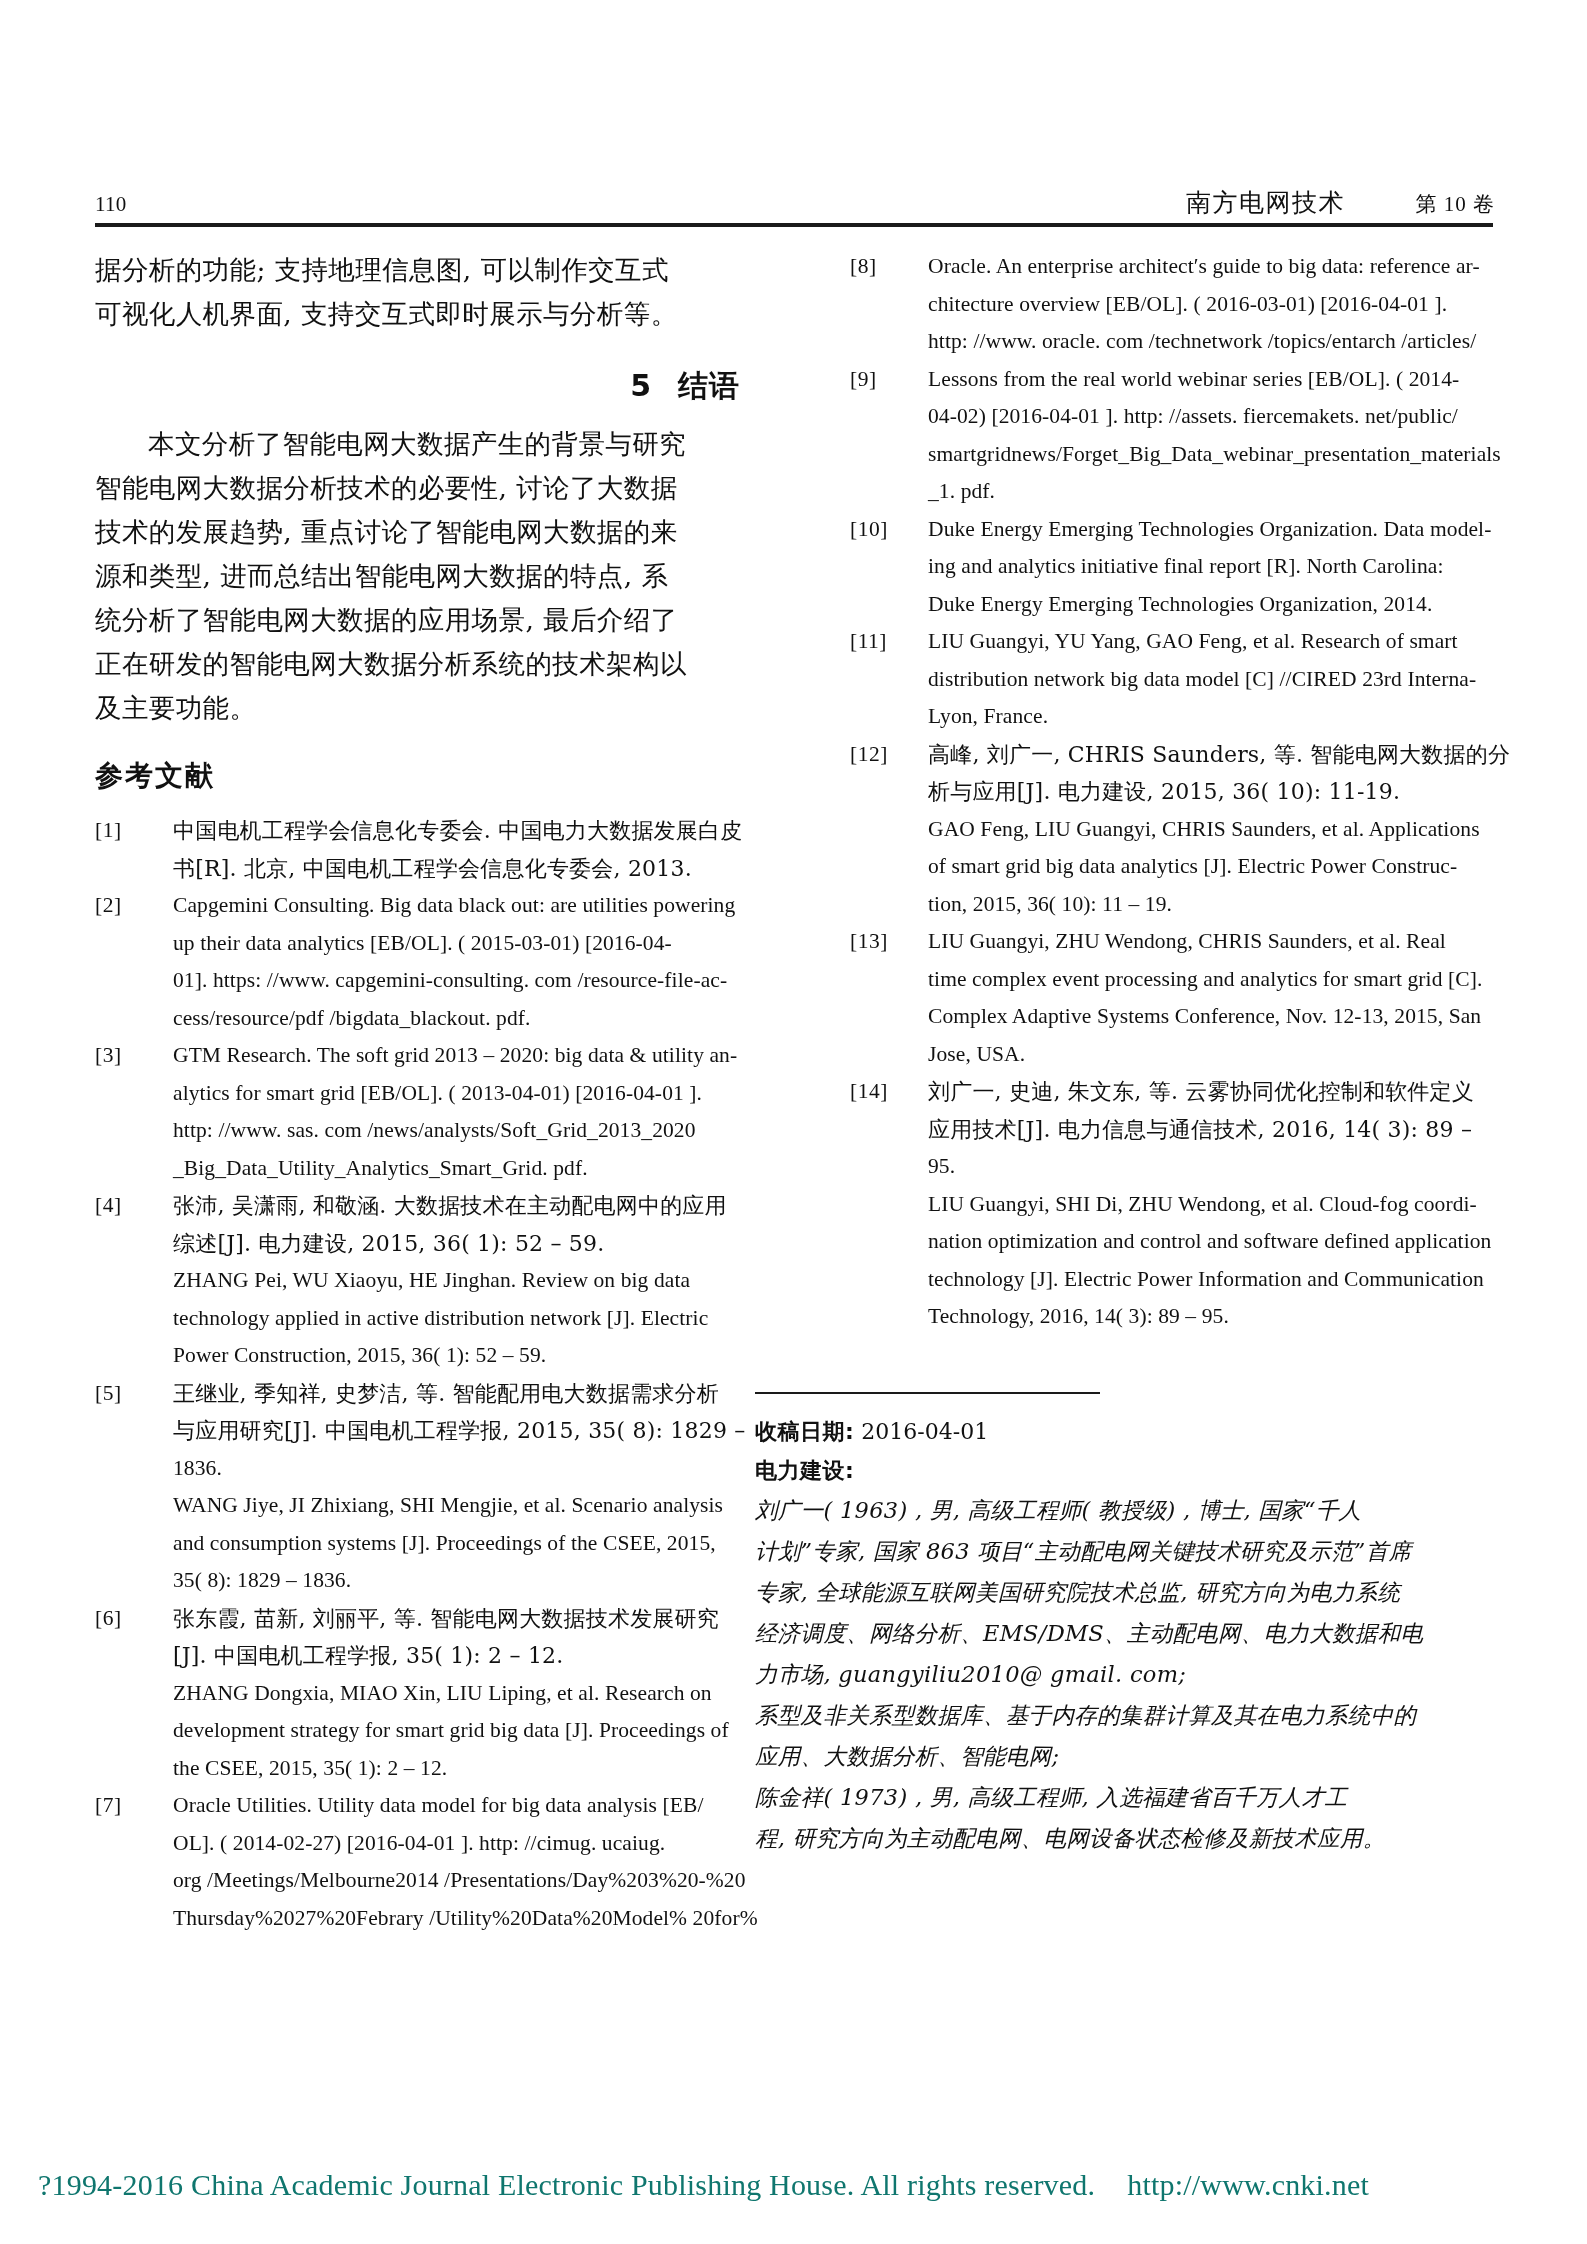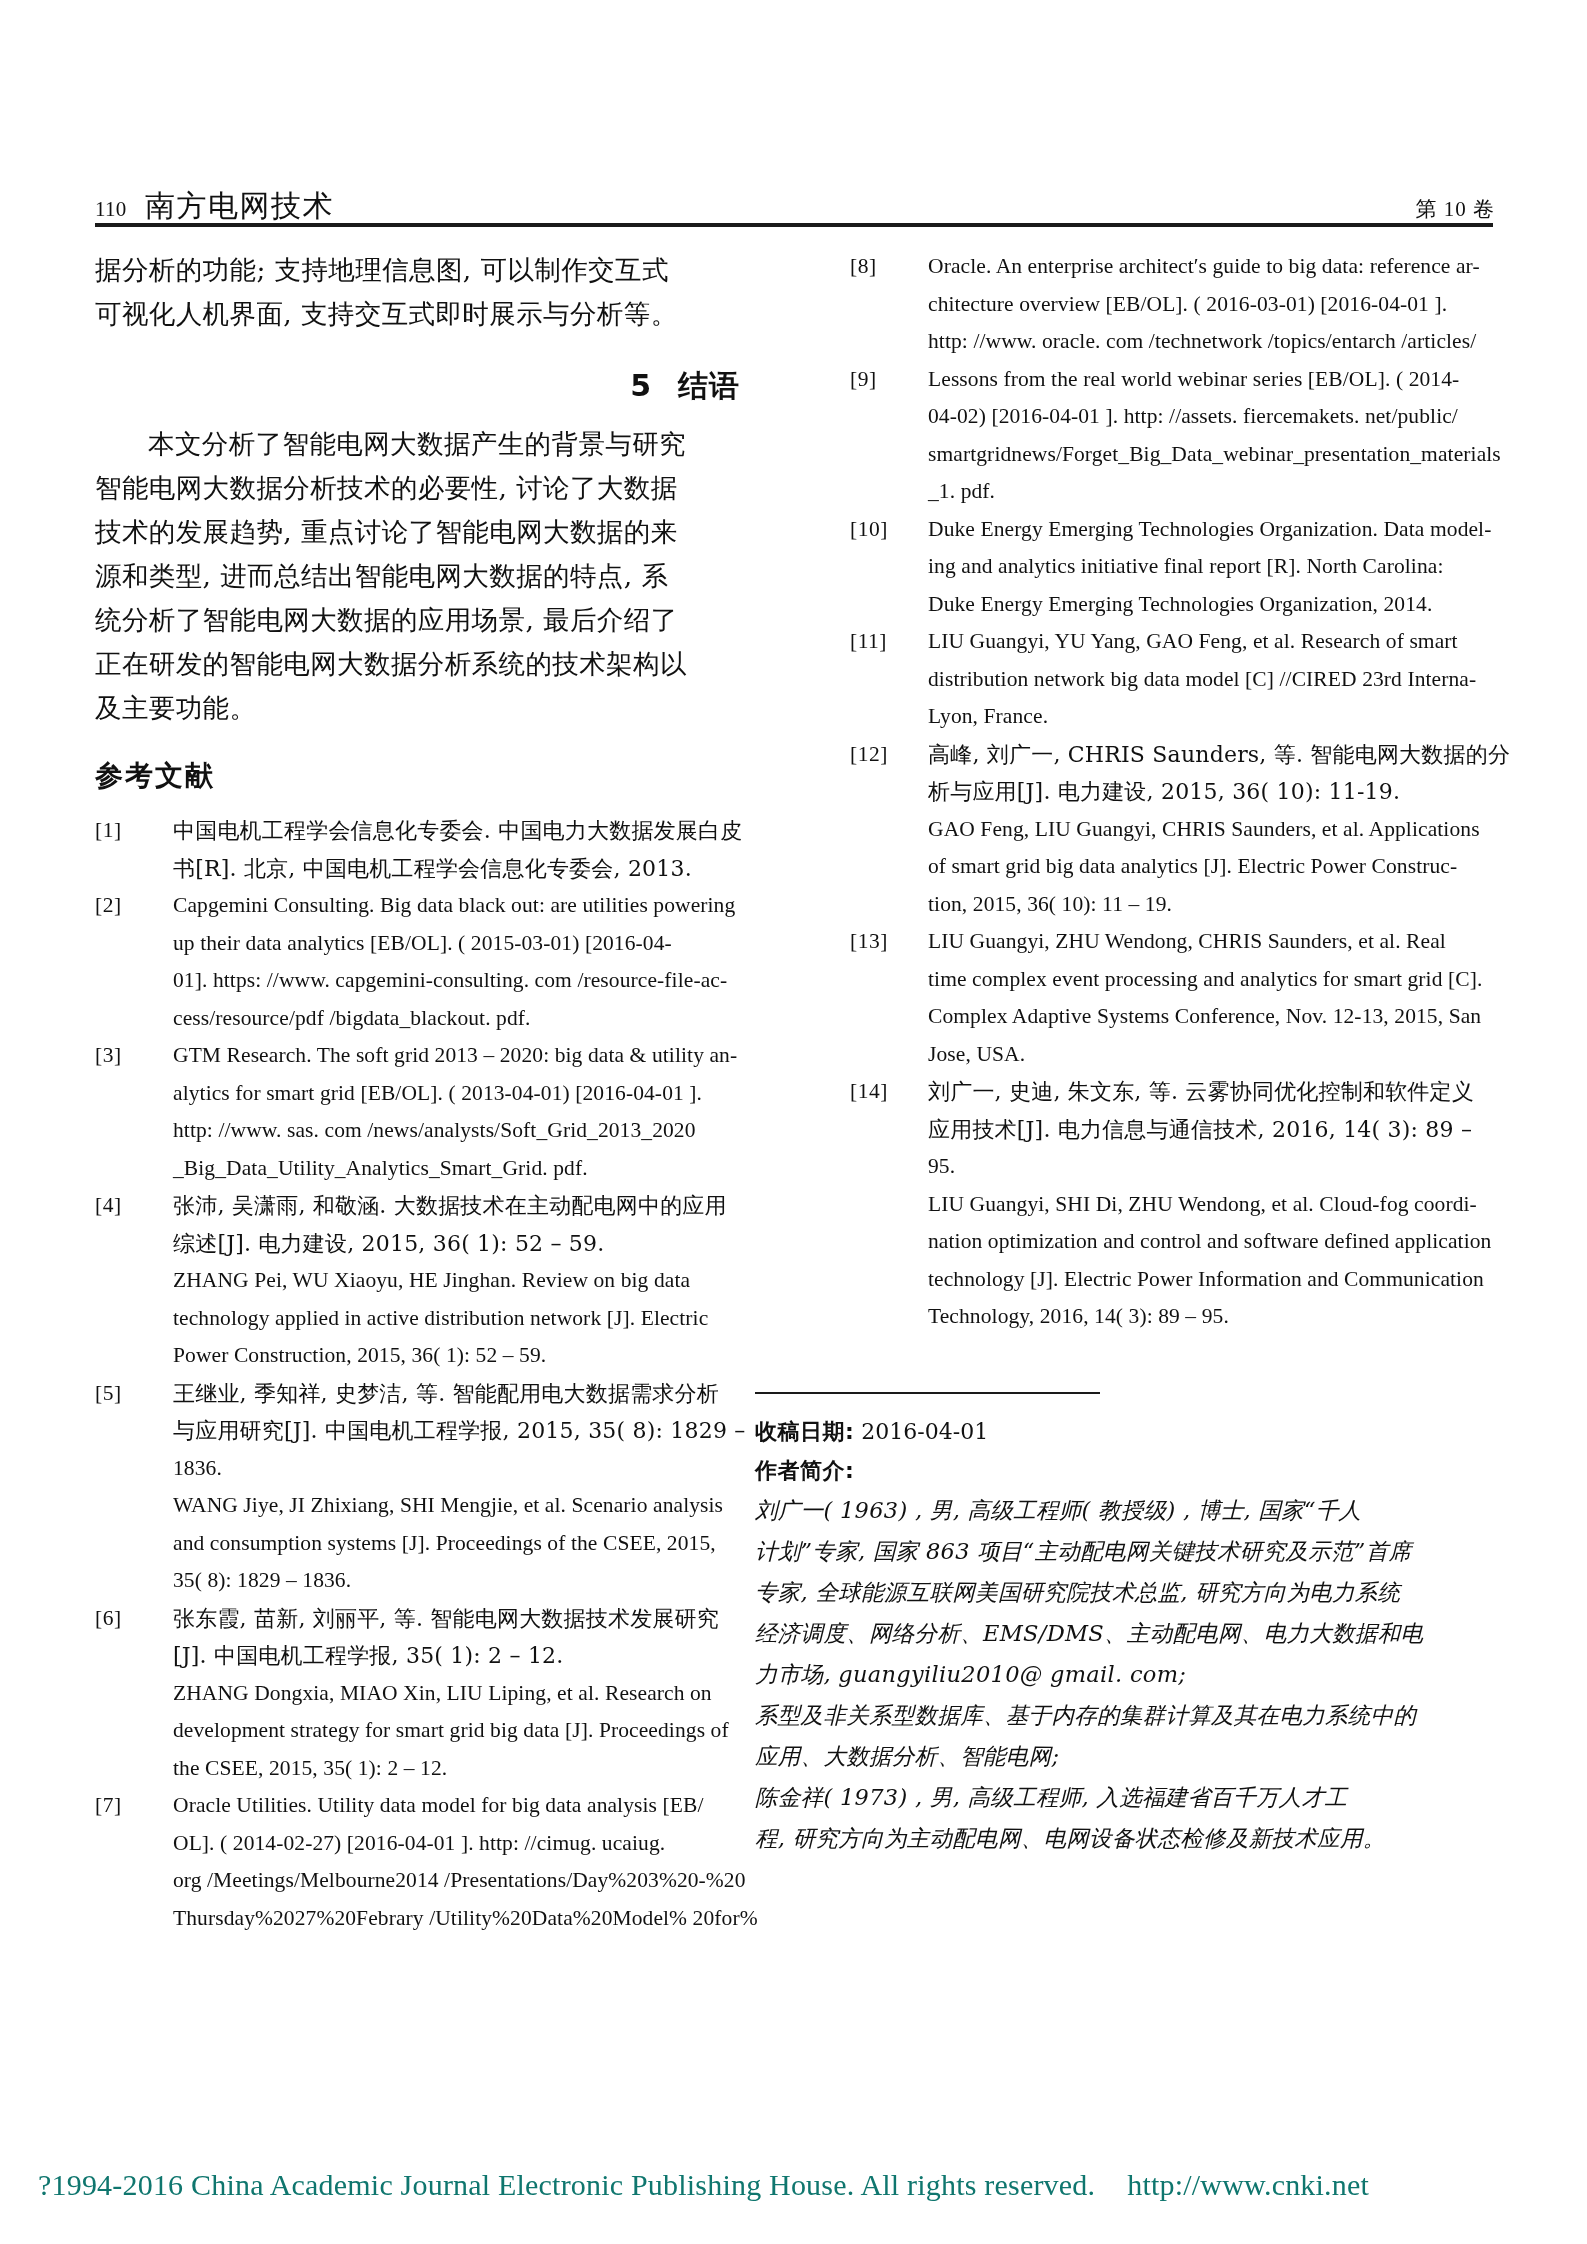--- a/index.html
+++ b/index.html
@@ -27,23 +27,23 @@
     top: 186px;
     width: 1400px;
     display: flex;
     align-items: baseline;
     font-size: 21px;
     letter-spacing: 0.3px;
   }
   .runhead .folio { width: 120px; }
   .runhead .journal {
     flex: 1;
-    text-align: left;
-    font-family: "DejaVu Serif", "Liberation Serif", serif;
-    font-size: 30px;
+    text-align: right;
+    font-family: "DejaVu Serif", "Liberation Serif", serif;
+    font-size: 25px;
     letter-spacing: 1.5px;
     margin-left: -70px;
   }
   .runhead .vol {
     width: 150px;
     text-align: right;
     letter-spacing: 1px;
   }
   .rule-top {
     position: absolute;
@@ -361,21 +361,21 @@
         </div>
     </div>
   </div>
 
   <div class="rule-foot"></div>
   <div class="footblock">
     <span class="fline">
       <span class="bold">收稿日期:</span>
       <span>2016-04-01</span>
     </span>
-    <span class="fline bold">作者简介:</span>
+    <span class="fline bold">电力建设:</span>
     <div class="bio" id="bio-block">
         <div>
           <span class="bline">  刘广一( 1963) , 男, 高级工程师( 教授级) , 博士, 国家“千人</span>
           <span class="bline">计划”专家, 国家 863 项目“主动配电网关键技术研究及示范”首席</span>
           <span class="bline">专家, 全球能源互联网美国研究院技术总监, 研究方向为电力系统</span>
           <span class="bline">经济调度、网络分析、EMS/DMS、主动配电网、电力大数据和电</span>
           <span class="bline">力市场, guangyiliu2010@ gmail. com;</span>
         </div>
         <div>
           <span class="bline">系型及非关系型数据库、基于内存的集群计算及其在电力系统中的</span>

